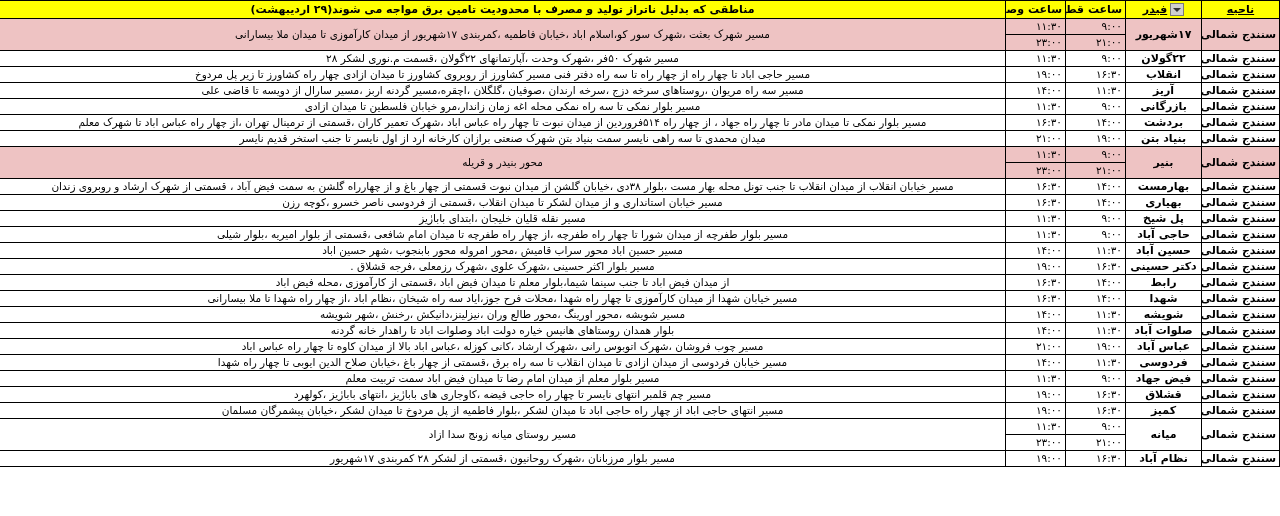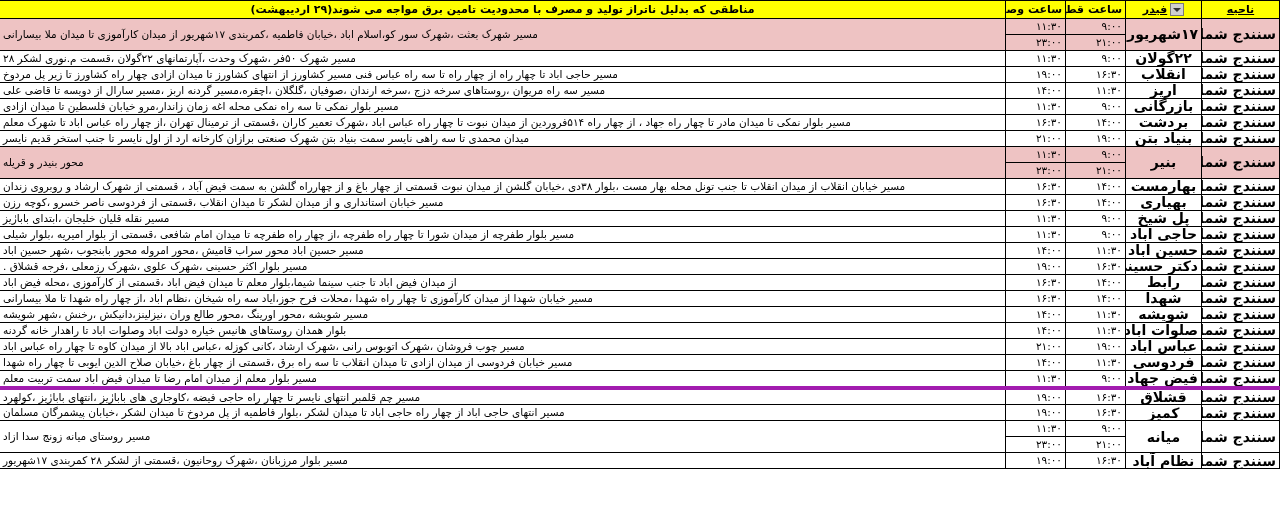--- a/index.html
+++ b/index.html
@@ -42,25 +42,25 @@
     background: #ffff00;
     font-weight: bold;
     font-size: 11px;
     height: 17px;
   }
   thead th.desc-head {
     font-size: 11px;
   }
   td.desc {
     font-size: 10.5px;
-    text-align: left;
+    text-align: center;
   }
   td.area, td.feeder {
     font-weight: bold;
-    font-size: 14px;
+    font-size: 11px;
   }
   tr.row { height: 16px; }
   tr.pink td { background: #eec3c3; }
   tr.plain td { background: #ffffff; }
 
   td.time { font-size: 10.5px; text-align: right; }
 
   
   .filter-head {
     position: relative;
@@ -78,21 +78,21 @@
   }
   .filter-icon::after {
     content: "";
     position: absolute;
     left: 2px;
     top: 4px;
     border-left: 4px solid transparent;
     border-right: 4px solid transparent;
     border-top: 4px solid #333333;
   }
-  .green-top td { border-top: 4px solid #a21caf; }
+  .green-top td { border-top: 1px solid #a21caf; }
 </style>
 </head>
 <body>
 
 <div id="sheet">
   <table>
     <colgroup>
       <col class="c-area">
       <col class="c-feeder">
       <col class="c-cut">
@@ -129,21 +129,21 @@
           <td class="feeder">۲۲گولان</td>
           <td class="time">۹:۰۰</td>
           <td class="time">۱۱:۳۰</td>
           <td class="desc">مسیر شهرک ۵۰فر ،شهرک وحدت ،آپارتمانهای ۲۲گولان ،قسمت م.نوری لشکر ۲۸</td>
         </tr>
         <tr class="row plain">
           <td class="area">سنندج شمالی</td>
           <td class="feeder">انقلاب</td>
           <td class="time">۱۶:۳۰</td>
           <td class="time">۱۹:۰۰</td>
-          <td class="desc">مسیر حاجی اباد تا چهار راه از چهار راه تا سه راه عباس فنی مسیر کشاورز از انتهای کشاورز تا میدان ازادی چهار راه کشاورز تا زیر پل مردوخ</td>
+          <td class="desc">مسیر حاجی اباد تا چهار راه از چهار راه تا سه راه دفتر فنی مسیر کشاورز از روبروی کشاورز تا میدان ازادی چهار راه کشاورز تا زیر پل مردوخ</td>
         </tr>
         <tr class="row plain">
           <td class="area">سنندج شمالی</td>
           <td class="feeder">آریز</td>
           <td class="time">۱۱:۳۰</td>
           <td class="time">۱۴:۰۰</td>
           <td class="desc">مسیر سه راه مریوان ،روستاهای سرخه دزج ،سرخه ارندان ،صوفیان ،گلگلان ،اچقره،مسیر گردنه اربز ،مسیر سارال از دویسه تا قاضی علی</td>
         </tr>
         <tr class="row plain">
           <td class="area">سنندج شمالی</td>

